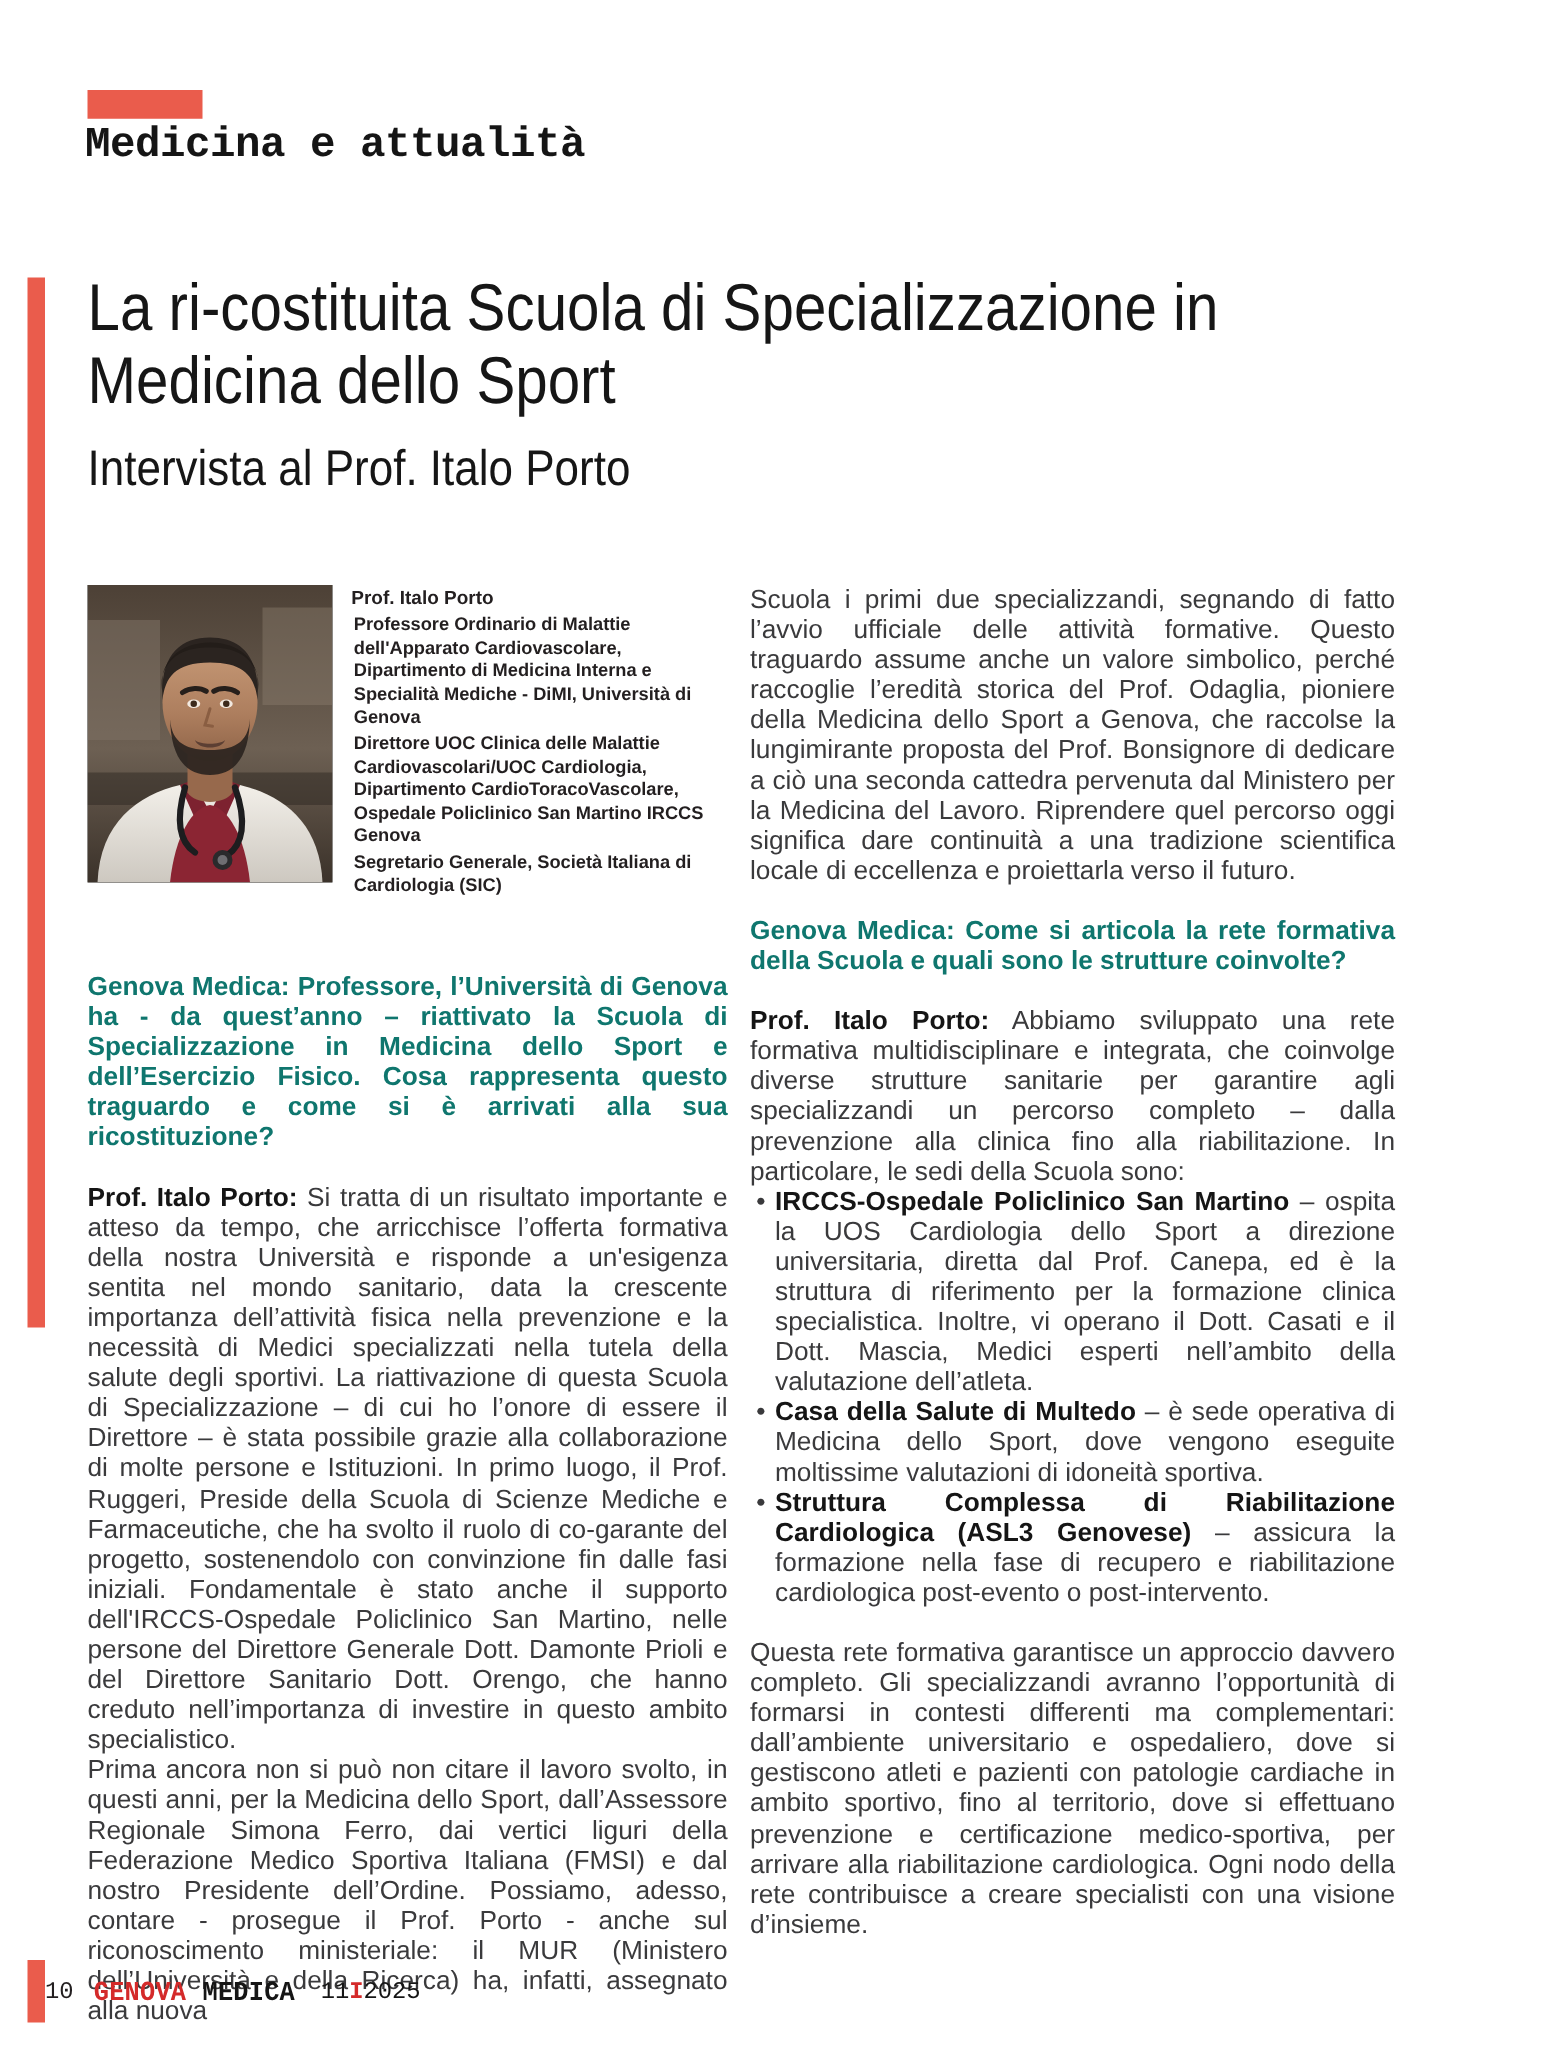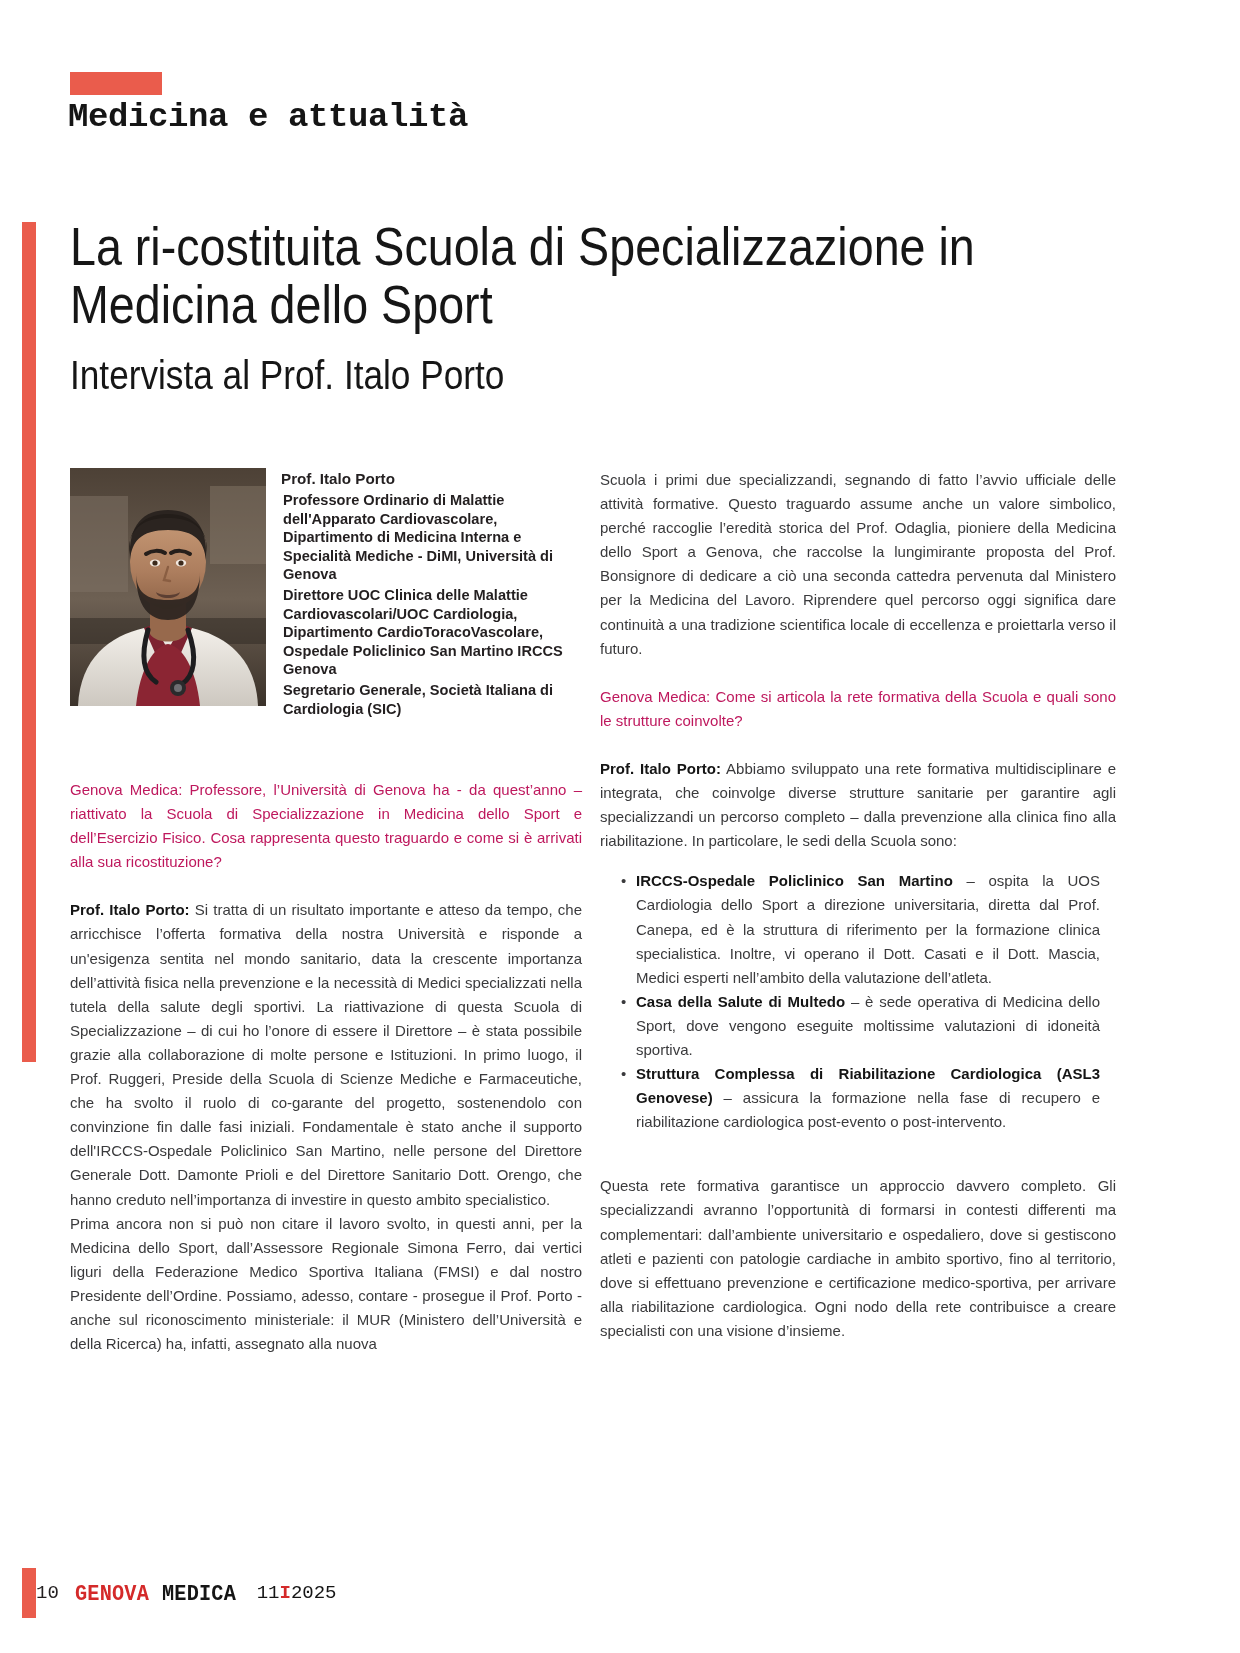--- a/index.html
+++ b/index.html
@@ -103,41 +103,41 @@
     display: block;
     font-size: 15.2px;
     line-height: 21px;
   }
   .bio p { margin: 2px; font-weight: bold; }
 
   
   .col {
     position: absolute;
     width: 512px;
-    font-size: 15px;
+    font-size: 21px;
     line-height: 24.1px;
     text-align: justify;
     color: #3a3a3c;
     -webkit-hyphens: none;
     hyphens: none;
   }
   .col-left  { left: 70px;  top: 778px; }
   .col-right { left: 600px; top: 468px; width: 516px; }
 
   .col p { margin: 0; }
   .q {
-    font-weight: normal;
-    color: #be185d;
+    font-weight: bold;
+    color: #0f766e;
     text-align: justify;
   }
   .lead-in { font-weight: bold; color: #151515; }
   .gap { height: 24px; }
 
   ul.sedi {
-    margin: 16px;
+    margin: 0;
     padding: 0 0 0 20px;
     list-style: none;
   }
   ul.sedi li {
     position: relative;
     text-align: justify;
     margin: 0;
     padding-left: 0;
   }
   ul.sedi li::before {

